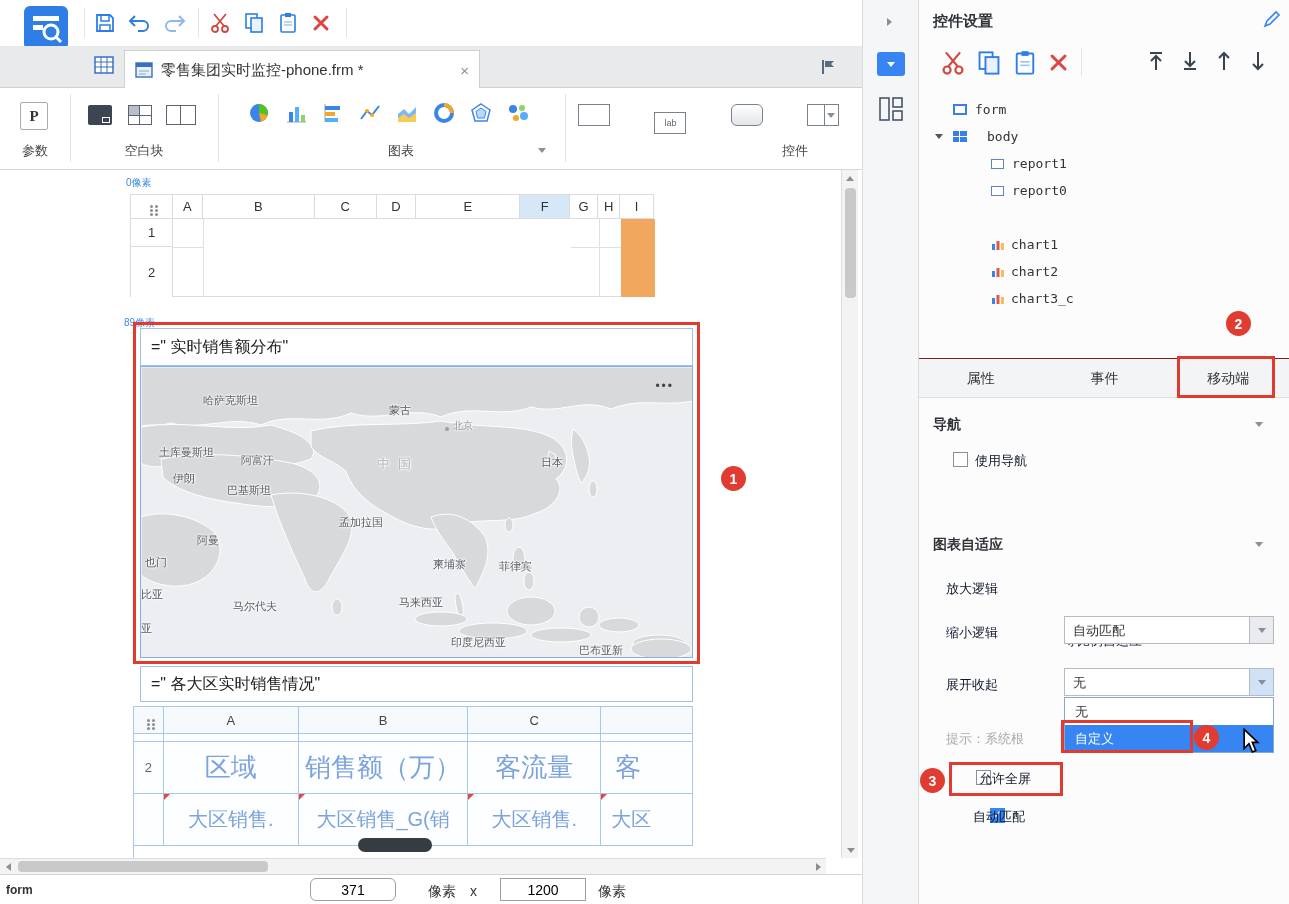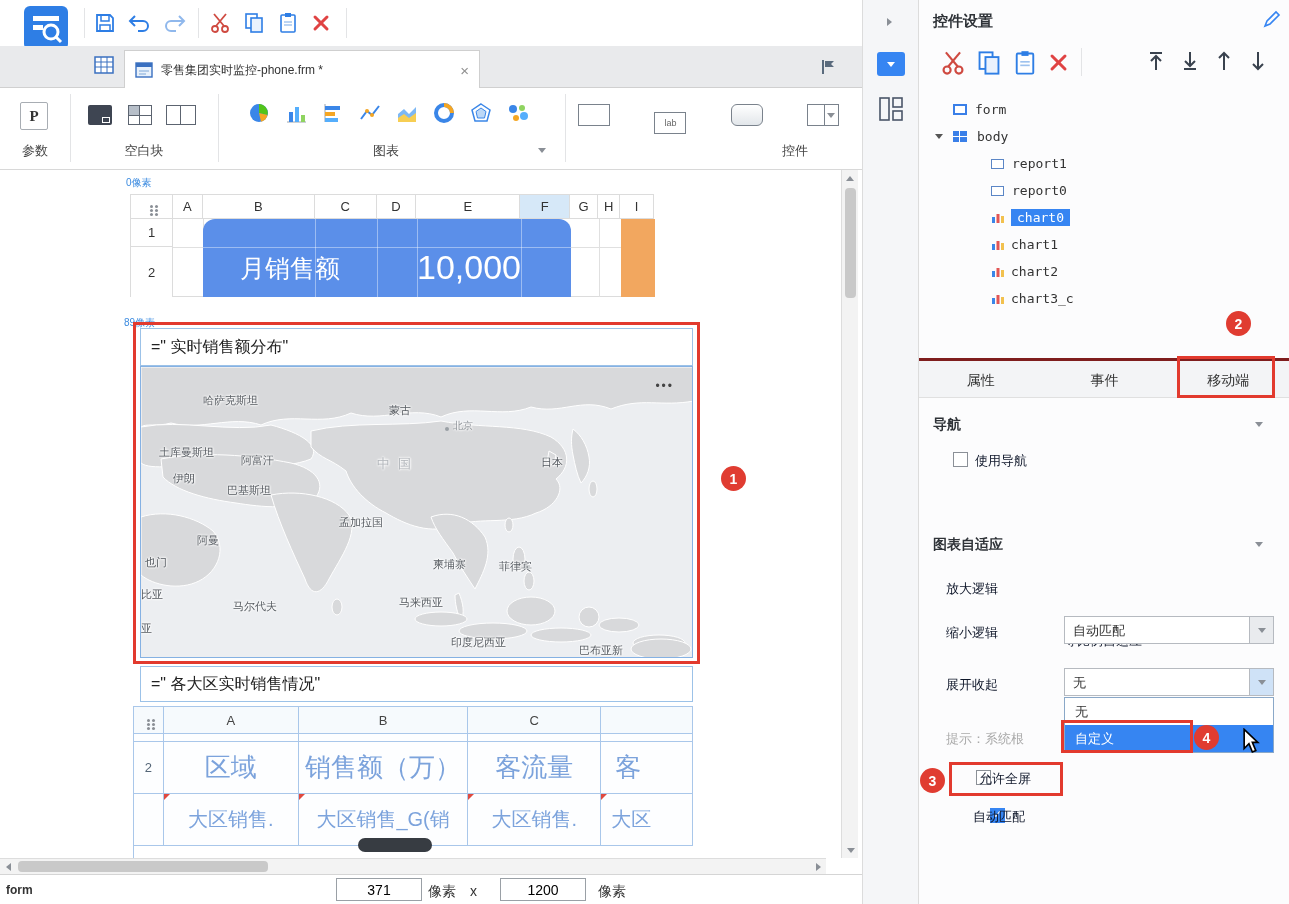--- a/index.html
+++ b/index.html
@@ -42,21 +42,21 @@
 .sbar{background:#f3f3f3;}
 .sthumb{position:absolute;background:#c9c9c9;border-radius:4px;}
 
 .statusbar{left:0;top:874px;width:862px;height:30px;background:#fff;border-top:1px solid #d5d5d5;}
 .sinput{position:absolute;width:86px;height:23px;border:1px solid #9aa0a6;text-align:center;font-size:14px;font-family:"Liberation Sans",sans-serif;background:#fff;}
 
 .strip{left:862px;top:0;width:56px;height:904px;background:#f5f6f8;border-left:1px solid #dcdcdc;}
 .panel{left:918px;top:0;width:371px;height:904px;background:#fcfcfd;border-left:1px solid #dcdcdc;}
 .treerow{position:absolute;left:0;width:371px;height:27px;display:flex;align-items:center;font-family:"DejaVu Sans Mono",monospace;font-size:13px;color:#333;}
 .sel{background:#3685f2;color:#fff;padding:1px 6px;}
-.ptabs{position:absolute;left:0;top:358px;width:371px;height:40px;background:#f3f4f6;border-top:3px solid #7f1d1d;border-bottom:1px solid #e0e0e0;display:flex;}
+.ptabs{position:absolute;left:0;top:358px;width:371px;height:40px;background:#f3f4f6;border-top:1px solid #7f1d1d;border-bottom:1px solid #e0e0e0;display:flex;}
 .ptab{flex:1;text-align:center;line-height:38px;font-size:14px;color:#333;}
 .sechead{position:absolute;left:14px;font-size:14px;font-weight:700;color:#2f3338;}
 .plabel{position:absolute;left:27px;font-size:13px;color:#0f172a;}
 .cb{width:15px;height:15px;border:1px solid #8b9097;background:#fff;display:inline-block;position:relative;}
 .cb.on{background:#3685f2;border-color:#3685f2;}
 .cb.on::after{content:"✓";position:absolute;left:2px;top:-1px;color:#fff;font-size:11px;}
 .dd{position:absolute;width:210px;height:28px;border:1px solid #b6bac0;background:#fff;display:flex;}
 .ddval{flex:1;padding:5px 8px;font-size:13px;color:#333;}
 .ddbtn{width:24px;border-left:1px solid #b6bac0;background:#e9ebee;display:flex;align-items:center;justify-content:center;}
 .ddbtn.actv{background:#cfe2f7;}
@@ -146,21 +146,21 @@
     </span>
   <div class="doctab">
     <span class="ic">
         <svg width="18" height="16">
           <rect x="1" y="1" width="16" height="14" fill="#e8f1fb" stroke="#3a70c0" stroke-width="1.4"></rect>
           <rect x="1" y="1" width="16" height="4" fill="#3a70c0"></rect>
           <line x1="4" y1="9" x2="14" y2="9" stroke="#7fa8d8"></line>
           <line x1="4" y1="12" x2="11" y2="12" stroke="#7fa8d8"></line>
         </svg>
       </span>
-    <span style="margin-left:8px;font-size:12px;flex:1;white-space:nowrap;overflow:hidden;">零售集团实时监控-phone.frm *</span>
+    <span style="margin-left:8px;font-size:15px;flex:1;white-space:nowrap;overflow:hidden;">零售集团实时监控-phone.frm *</span>
     <span style="color:#909090;font-size:15px;margin-left:8px;">×</span>
   </div>
   <span class="r ic" style="left:820px;top:12px;">
       <svg width="16" height="18">
         <line x1="3" y1="2" x2="3" y2="16" stroke="#5a6b7d" stroke-width="2"></line>
         <path d="M5 3 h9 l-3 3 3 3 h-9 z" fill="#5a6b7d"></path>
       </svg>
     </span>
 </div>
 
@@ -234,21 +234,21 @@
       </svg>
     </span>
   <span class="r ic" style="left:507px;top:14px;">
       <svg width="22" height="22">
         <circle cx="6" cy="7" r="4" fill="#3a86e8"></circle>
         <circle cx="15" cy="6" r="3" fill="#8fd460"></circle>
         <circle cx="9" cy="16" r="3" fill="#f5a623"></circle>
         <circle cx="17" cy="14" r="4" fill="#55aefc"></circle>
       </svg>
     </span>
-  <div class="glabel" style="left:203px;width:330px;padding-left:36px;">图表</div>
+  <div class="glabel" style="left:218px;width:330px;padding-left:36px;">图表</div>
   <div class="r tri-d" style="left:538px;top:60px;"></div>
 
   <div class="r wic" style="left:578px;top:16px;"></div>
   <div class="r wic" style="left:618px;top:16px;">
       <span style="font-size:9px;color:#666;">lab</span>
     </div>
   <div class="r wic" style="left:658px;top:16px;border-radius:6px;background:linear-gradient(#fff,#e2e6ea);"></div>
   <div class="r wic" style="left:698px;top:16px;">
       <span class="tri-d" style="position:absolute;right:3px;top:8px;"></span>
       <span style="position:absolute;right:13px;top:0;width:1px;height:20px;background:#7a828c;"></span>
@@ -283,29 +283,20 @@
     </div>
     <div style="position:relative;height:78px;border-bottom:1px solid #dcdcdc;border-right:1px solid #dcdcdc;">
       <div class="g1c" style="position:absolute;left:0;top:0;width:42px;height:28px;">1</div>
       <div class="g1c" style="position:absolute;left:0;top:28px;width:42px;height:50px;border-bottom:none;">2</div>
       <div class="gline" style="left:72px;top:0;width:1px;height:78px;"></div>
       <div class="gline" style="left:468px;top:0;width:1px;height:78px;"></div>
       <div class="gline" style="left:490px;top:0;width:1px;height:78px;"></div>
       <div class="gline" style="left:42px;top:28px;width:30px;height:1px;"></div>
       <div class="gline" style="left:440px;top:28px;width:84px;height:1px;"></div>
       <div class="r" style="left:490px;top:0;width:34px;height:78px;background:#f2a75f;"></div>
-      <div class="banner">
-        <div class="bline" style="left:112px;top:0;width:1px;height:78px;"></div>
-        <div class="bline" style="left:174px;top:0;width:1px;height:78px;"></div>
-        <div class="bline" style="left:214px;top:0;width:1px;height:78px;"></div>
-        <div class="bline" style="left:318px;top:0;width:1px;height:78px;"></div>
-        <div class="bline" style="left:0;top:28px;width:368px;height:1px;"></div>
-        <div class="ctr" style="position:absolute;left:0;top:22px;width:174px;height:54px;color:#fff;font-size:25px;">月销售额</div>
-        <div class="ctr" style="position:absolute;left:214px;top:20px;width:104px;height:56px;color:#fff;font-size:34px;">10,000</div>
-      </div>
     </div>
   </div>
 
   <div class="rulertxt" style="left:124px;top:146px;">89像素</div>
 
   <div class="secbar" style="left:140px;top:158px;width:553px;height:38px;">=" 实时销售额分布"</div>
 
   <div class="r" style="left:140px;top:196px;width:553px;height:292px;border:1px solid #85b1e3;background:#eceef1;overflow:hidden;">
     <svg width="553" height="290" viewBox="0 0 553 290">
       <g fill="#d8d9db" stroke="#ffffff" stroke-width="1">
@@ -425,21 +416,21 @@
       <span class="tri-l"></span>
     </div>
   <div class="sthumb" style="left:18px;top:2px;width:250px;height:11px;"></div>
   <div class="ctr r" style="right:0;top:0;width:16px;height:15px;">
       <span class="tri-r"></span>
     </div>
 </div>
 
 <div class="r statusbar">
   <span class="r" style="left:6px;top:8px;font-size:12px;font-weight:bold;">form</span>
-  <input class="sinput" style="left: 336px; top: 3px;" value="371">
+  <input class="sinput" style="left: 310px; top: 3px; border-radius: 6px;" value="371">
   <span class="r" style="left:428px;top:8px;font-size:14px;">像素</span>
   <span class="r" style="left:470px;top:8px;font-size:14px;">x</span>
   <input class="sinput" style="left: 500px; top: 3px;" value="1200">
   <span class="r" style="left:598px;top:8px;font-size:14px;">像素</span>
 </div>
 
 <div class="r strip">
   <span class="r tri-r" style="left:24px;top:18px;"></span>
   <div class="r ctr" style="left:14px;top:52px;width:28px;height:24px;background:#3685f2;border-radius:3px;">
       <span class="tri-d" style="border-top-color:#fff;"></span>
@@ -518,39 +509,29 @@
   <div class="treerow" style="top:96px;">
     <span style="margin-left:34px;width:14px;height:11px;border:2px solid #3a7fe8;background:#fff;display:inline-block;"></span>
     <span style="margin-left:8px;">form</span>
   </div>
   <div class="treerow" style="top:123px;">
     <span class="tri-d" style="margin-left:16px;border-top-color:#555;"></span>
     <span style="margin-left:10px;width:14px;height:11px;background:#3a7fe8;display:inline-block;position:relative;">
         <span style="position:absolute;left:6px;top:0;width:1px;height:11px;background:#fff;"></span>
         <span style="position:absolute;left:0;top:5px;width:14px;height:1px;background:#fff;"></span>
       </span>
-    <span style="margin-left:10px;">body</span>
+    <span style="margin-left:20px;">body</span>
   </div>
   <div class="treerow" style="top:150px;">
     <span style="margin-left:72px;width:13px;height:10px;border:1.5px solid #5b86c6;background:#fff;display:inline-block;"></span>
     <span style="margin-left:8px;">report1</span>
   </div>
   <div class="treerow" style="top:177px;">
     <span style="margin-left:72px;width:13px;height:10px;border:1.5px solid #5b86c6;background:#fff;display:inline-block;"></span>
     <span style="margin-left:8px;">report0</span>
-  </div>
-  <div class="treerow" style="top:204px;">
-    <span class="ic" style="margin-left:72px;">
-        <svg width="14" height="12">
-          <rect x="1" y="5" width="3" height="6" fill="#3a86e8"></rect>
-          <rect x="5.5" y="2" width="3" height="9" fill="#e25555"></rect>
-          <rect x="10" y="4" width="3" height="7" fill="#f2c14e"></rect>
-        </svg>
-      </span>
-    <span class="sel" style="margin-left:6px;">chart0</span>
   </div>
   <div class="treerow" style="top:231px;">
     <span class="ic" style="margin-left:72px;">
         <svg width="14" height="12">
           <rect x="1" y="5" width="3" height="6" fill="#3a86e8"></rect>
           <rect x="5.5" y="2" width="3" height="9" fill="#e25555"></rect>
           <rect x="10" y="4" width="3" height="7" fill="#f2c14e"></rect>
         </svg>
       </span>
     <span style="margin-left:6px;">chart1</span>

